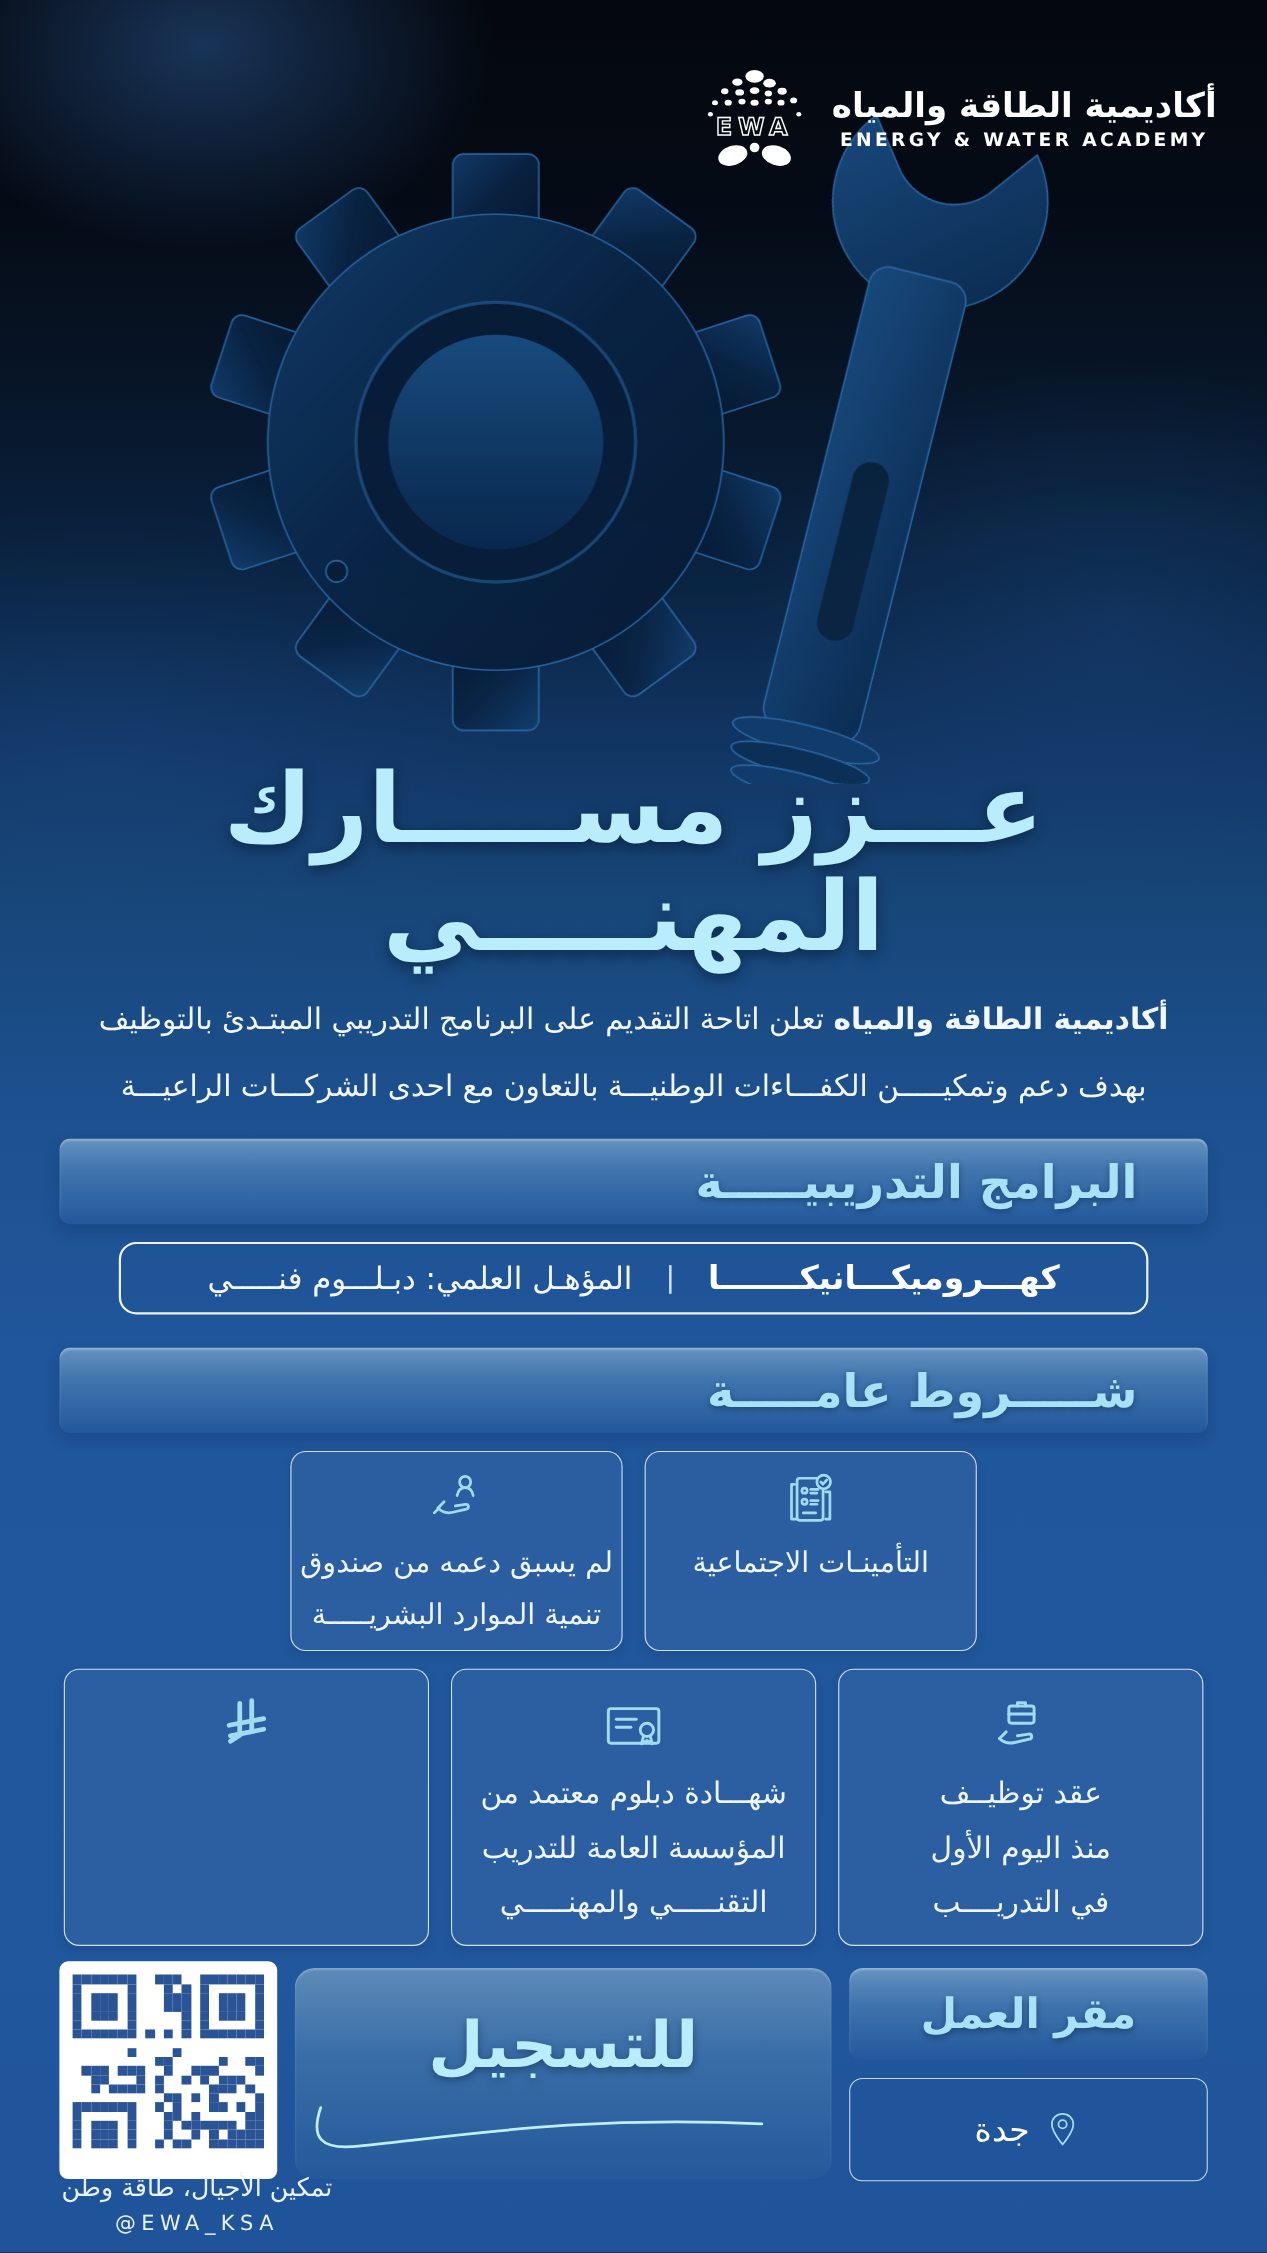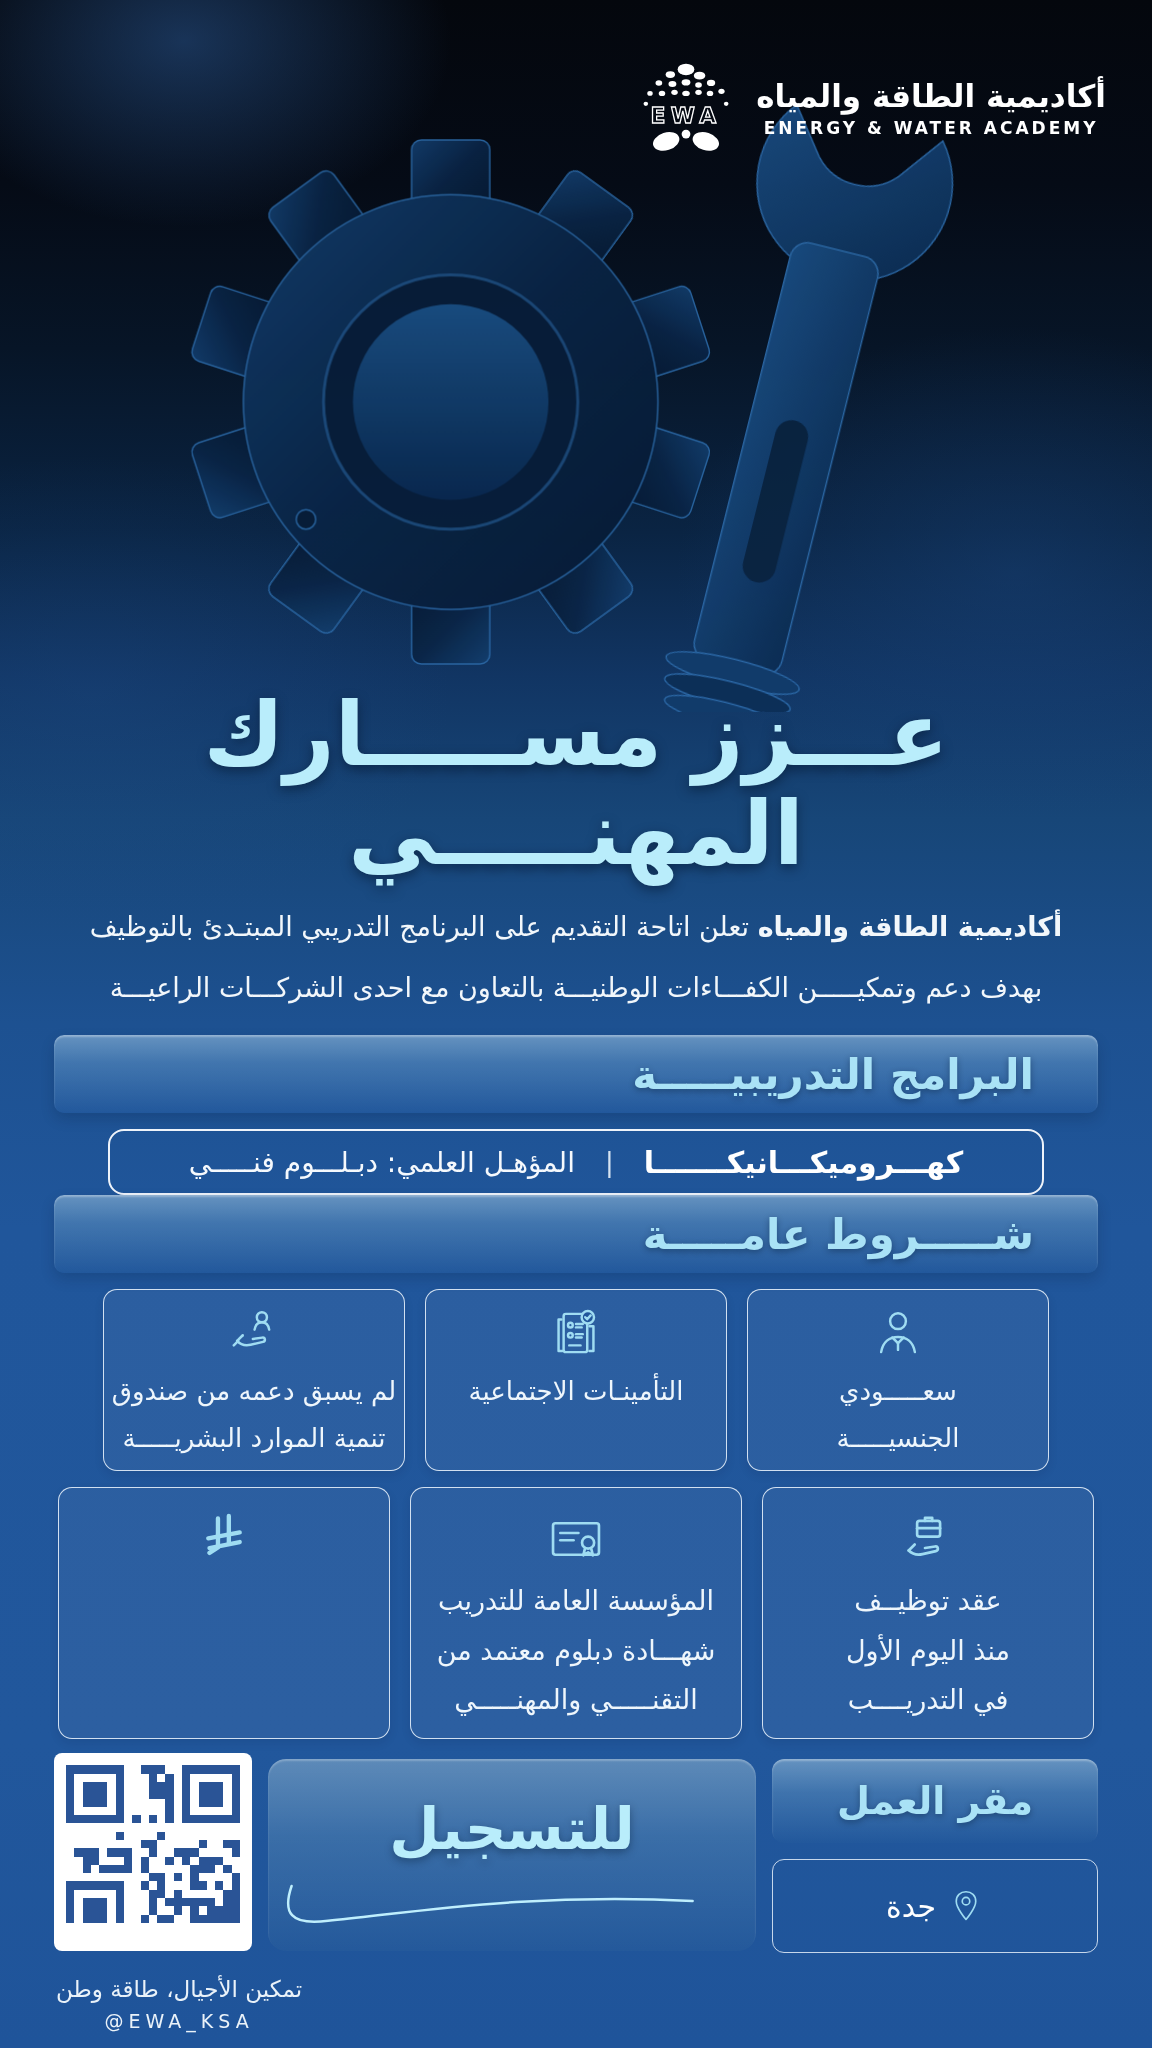--- a/index.html
+++ b/index.html
@@ -186,36 +186,24 @@
 
   <div class="sec-banner" style="margin-top:26px">
     <div class="sec-title">البرامج التدريبيـــــة</div>
   </div>
   <div class="program-bar">
     <span class="program-name">كهـــروميكـــانيكـــــــا</span>
     <span class="program-sep">|</span>
     <span class="program-qual">المؤهـل العلمي: دبـلـــوم فنـــــي</span>
   </div>
 
-  <div class="sec-banner" style="">
+  <div class="sec-banner" style="margin-top:30px">
     <div class="sec-title">شـــــروط عامـــــة</div>
   </div>
   <div class="cards-row cond-row">
-    <div class="card cond-card">
-      <svg class="icn" viewBox="0 0 48 48" aria-hidden="true">
-        <circle cx="24" cy="13.5" r="7"></circle>
-        <path d="M9 41c1.5-9 7.5-13.5 15-13.5S37.5 32 39 41"></path>
-        <path d="M19 28l5 5 5-5"></path>
-          <path d="M24 33v6"></path>
-      </svg>
-      <div class="card-text">
-        <span>سعـــــودي</span>
-        <span>الجنسيـــــة</span>
-      </div>
-    </div>
     <div class="card cond-card">
       <svg class="icn" viewBox="0 0 48 48" aria-hidden="true">
         <polyline points="11,12 8.5,12 8.5,40 12,40"></polyline>
         <polyline points="36,18 39.5,18 39.5,40 36,40"></polyline>
         <rect x="13" y="7" width="21" height="34" rx="2"></rect>
         <circle cx="19" cy="17" r="2.1"></circle>
           <line x1="24" y1="16" x2="30" y2="16"></line>
           <line x1="24" y1="19" x2="29" y2="19"></line>
         <circle cx="19" cy="26" r="2.1"></circle>
           <line x1="24" y1="25" x2="30" y2="25"></line>
@@ -260,22 +248,22 @@
     </div>
     <div class="card ben-card">
       <svg class="icn" viewBox="0 0 48 48" aria-hidden="true">
         <rect x="5" y="11" width="38" height="26" rx="2"></rect>
         <line x1="11" y1="19" x2="26" y2="19"></line>
           <line x1="11" y1="25" x2="22" y2="25"></line>
         <circle cx="34" cy="27" r="5"></circle>
         <path d="M31.5 31.5l-1.5 6 4-2.5 4 2.5-1.5-6"></path>
       </svg>
       <div class="card-text">
+        <span>شهـــادة دبلوم معتمد من</span>
         <span>المؤسسة العامة للتدريب</span>
-        <span>شهـــادة دبلوم معتمد من</span>
         <span>التقنـــــي والمهنـــــي</span>
       </div>
     </div>
     <div class="card ben-card">
       <svg class="icn" viewBox="0 0 48 48" style="stroke-width:3.6" aria-hidden="true">
         <path d="M19 7v24l-7 4.5"></path>
         <path d="M28 5v23"></path>
         <path d="M11 23.5l26-5"></path>
         <path d="M12 31.5l25-5"></path>
       </svg>

